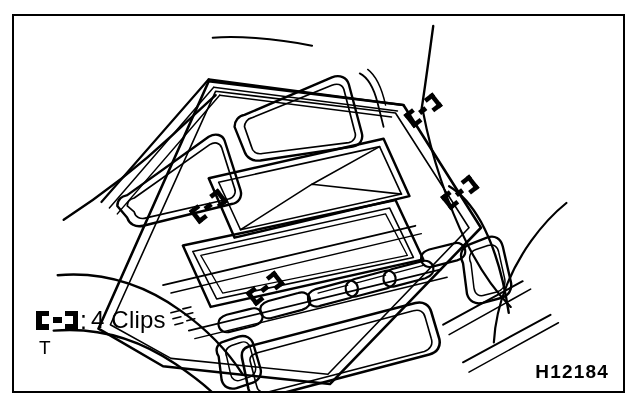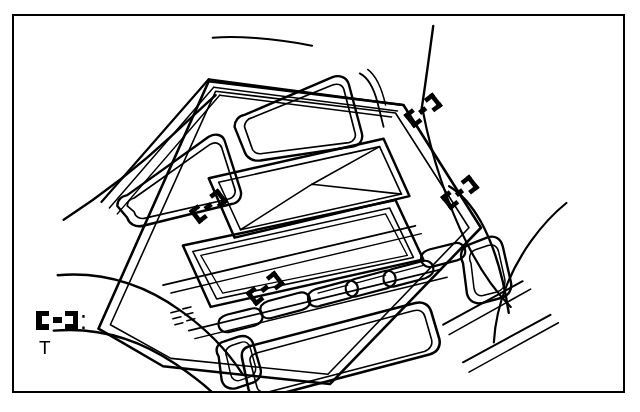--- a/index.html
+++ b/index.html
@@ -300,19 +300,21 @@
         <div class="clip-symbol">
           <span class="cs-tl"></span>
           <span class="cs-lv"></span>
           <span class="cs-bl"></span>
           <span class="cs-mid"></span>
           <span class="cs-tr"></span>
           <span class="cs-rv"></span>
           <span class="cs-br"></span>
         </div>
         <div class="legend-colon">:</div>
+        <div class="legend-text">4 Clips</div>
       </div>
       <div class="legend-sub">T</div>
     </div>
 
+    <div class="figure-code">H12184</div>
 
   </div>
 </div>
 
 </body></html>

